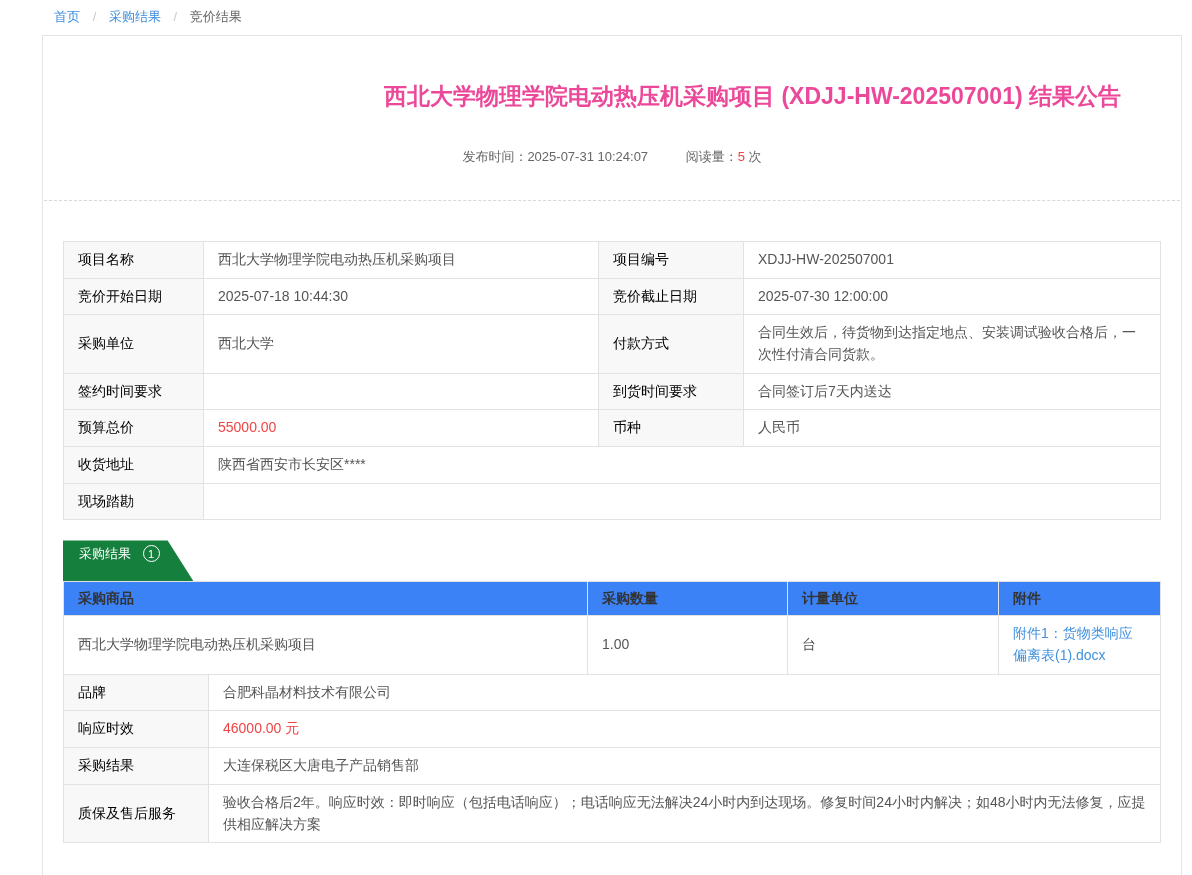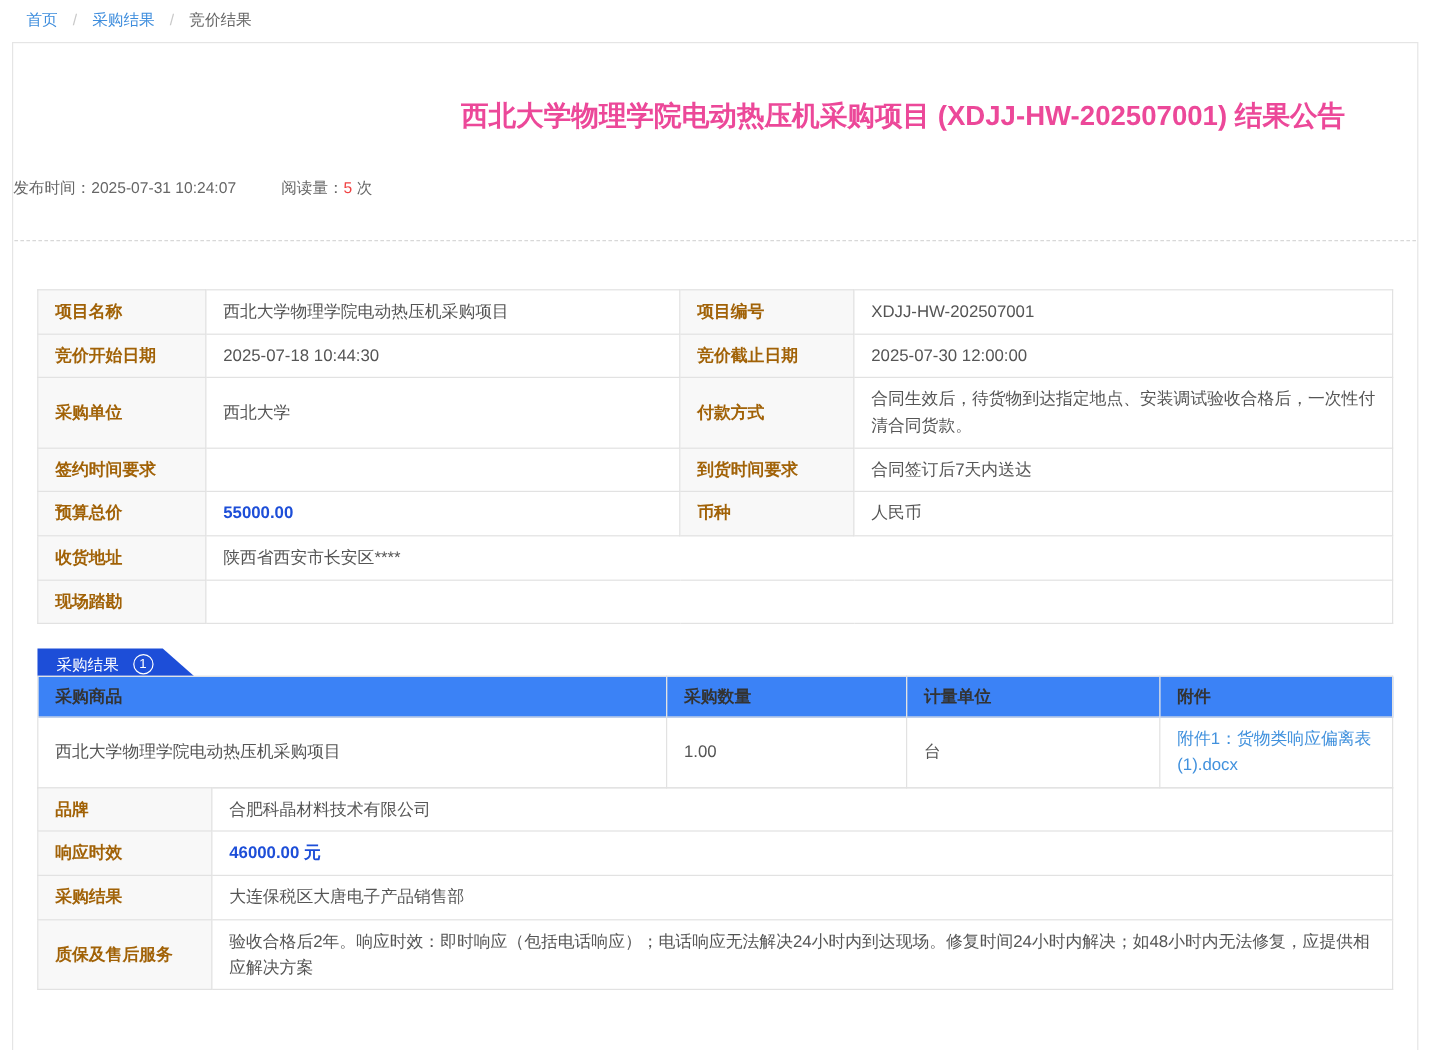--- a/index.html
+++ b/index.html
@@ -2,21 +2,21 @@
 <html><head>
 <meta charset="utf-8">
 <style>
   * { box-sizing: border-box; }
   html,body { margin:0; padding:0; background:#fff; }
   body {
     font-family: "Liberation Sans", "DejaVu Sans", sans-serif;
     color:#333;
     width:1192px;
   }
-  .page { width:1192px; height:875px; overflow:hidden; }
+  .page { width:1192px; height:875px; overflow:hidden;padding-left:32px; }
 
   
   .breadcrumb { padding:8px 0 9px 22px; font-size:13px; color:#666; }
   .breadcrumb a { color:#3e8ddd; text-decoration:none; cursor:pointer; }
   .breadcrumb .sep { color:#c9c9c9; margin:0 9px; }
   .breadcrumb .current { color:#666; }
 
   
   .card {
     margin:0 10px;
@@ -26,57 +26,58 @@
   }
   .article-title {
     text-align:right;
     font-size:23px;
     font-weight:bold;
     color:#ec4899;
     margin:46px 60px 0;
     line-height:1.3;
   }
   .article-meta {
+    text-align:center;
     font-size:13px;
     color:#666;
     margin-top:36px;
   }
   .article-meta .views-group { margin-left:34px; }
   .red-text { color:#f04343; }
   .dashed-divider {
     border:none;
     border-top:1px dashed #d8d8d8;
     margin:34px 1px 0 1px;
   }
 
   .content-wrap { margin:0 20px; }
 
   
   table { border-collapse:collapse; width:100%; font-size:14px; table-layout:fixed; }
   td, th { border:1px solid #e2e2e2; padding:7px 14px; vertical-align:middle; word-break:break-all; }
   td { height:35px; color:#555; line-height:1.55; }
   .lbl {
     background:#f8f8f8;
-    font-weight:bold;
-    color:#a16207;
+    font-weight:normal;
+    color:#000000;
     margin-top:33px;
   }
 
   .info-table { margin-top:40px; }
 
-  .price { color:#1d4ed8; font-weight:bold; }
+  .price { color:#ef4444; font-weight:normal; }
 
   
   .badge {
     margin:20px 0 0 0;
     display:inline-block;
-    background:#1d4ed8;
+    background:#15803d;
     color:#fff;
     font-size:13px;
-    height:23px;
+    height:41px;
     line-height:28px;
     padding:0 34px 0 16px;
     clip-path:polygon(0 0, calc(100% - 26px) 0, 100% 100%, 0 100%);
     vertical-align:bottom;
   }
   .badge-circle {
     display:inline-block;
     width:17px; height:17px;
     border:1px solid #fff;
     border-radius:50%;

